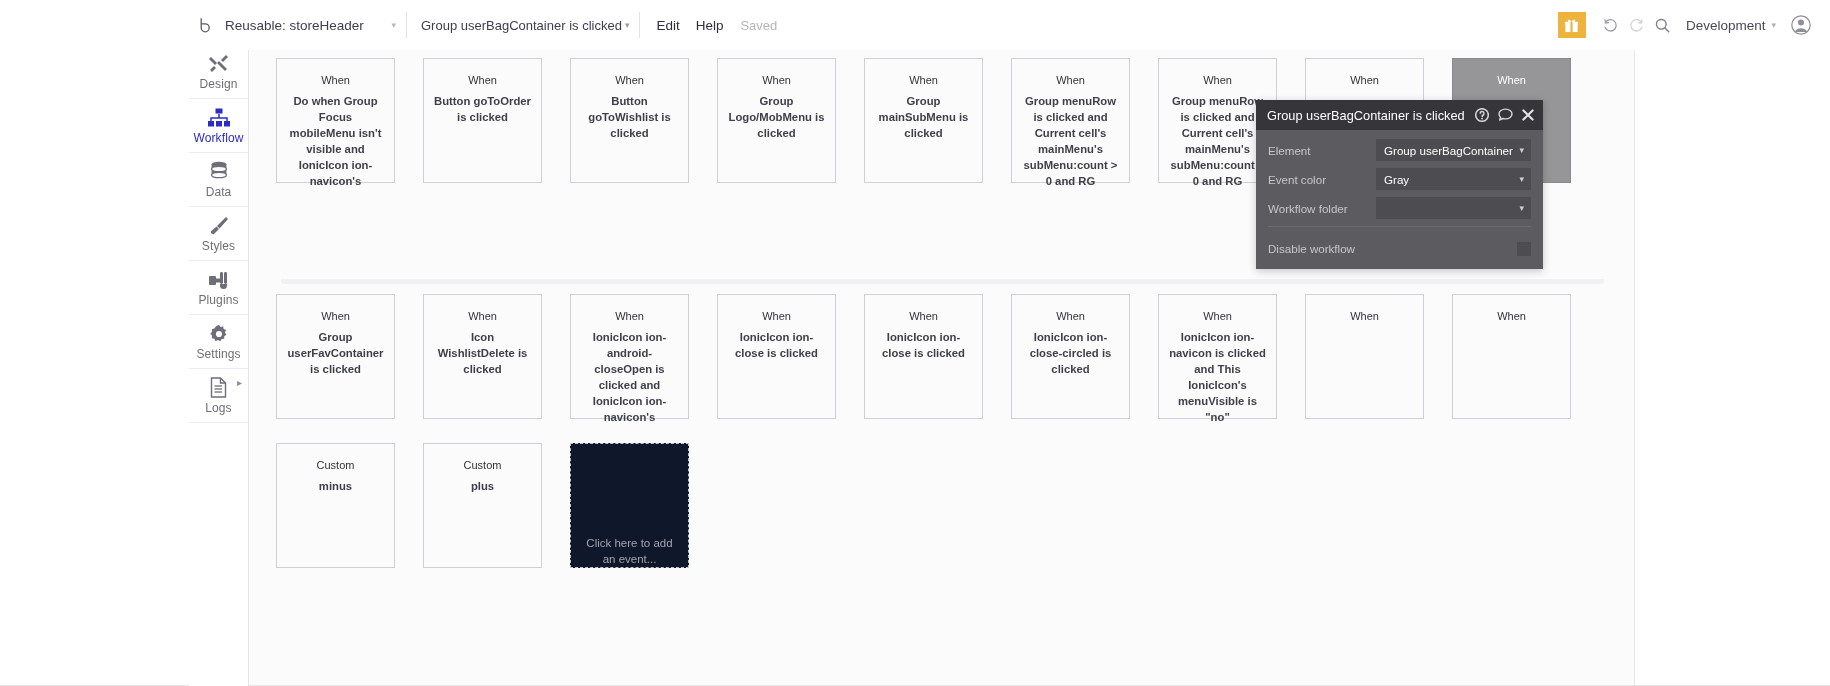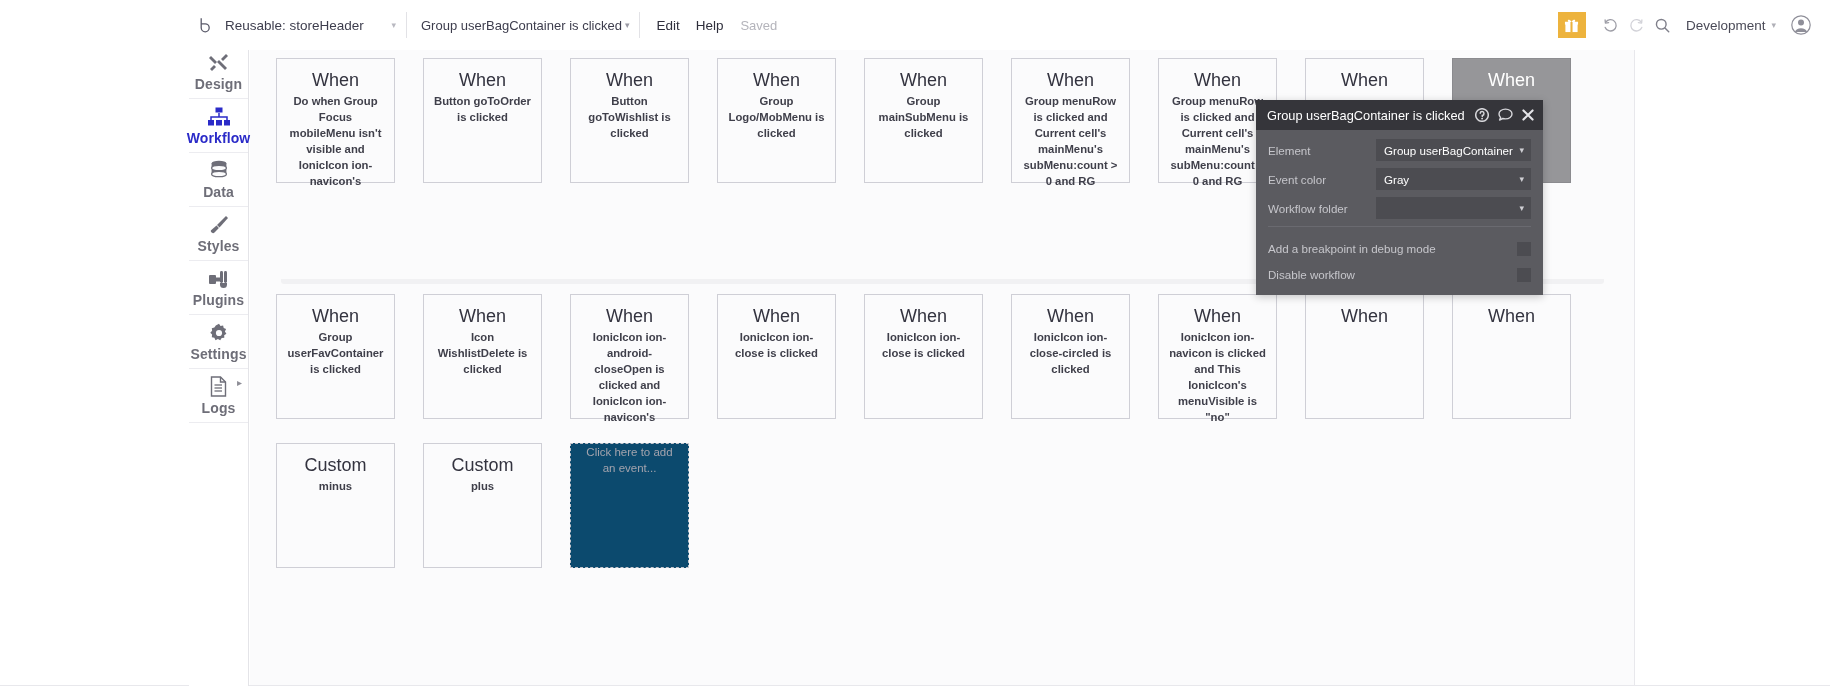--- a/index.html
+++ b/index.html
@@ -102,21 +102,21 @@
   .sb-item {
     position: relative;
     width: 59px; height: 54px;
     display: flex; flex-direction: column;
     align-items: center; justify-content: center;
     border-bottom: 1px solid #ececf0;
     color: #6e6e78;
     gap: 3px;
   }
   .sb-item .sb-ico { height: 22px; display: flex; align-items: flex-end; }
-  .sb-label { font-size: 14px; letter-spacing: .1px; font-weight: bold; }
+  .sb-label { font-size: 12px; letter-spacing: .1px; }
   .sb-item.active { color: #2b2bc8; }
   .sb-item.active .sb-label { color: #2b2bc8; }
   .sb-expand {
     position: absolute; left: 48px; top: 332px;
     color: #8d8d96; font-size: 10px;
   }
 
   
   .canvas {
     position: absolute; left: 250px; top: 45px;
@@ -142,42 +142,42 @@
 
   .card {
     width: 119px; height: 125px;
     background: #fbfbfc;
     border: 1px solid #cfcfd6;
     padding: 12px 8px 0 8px;
     text-align: center;
     flex: 0 0 auto;
   }
   .card .c-title {
-    font-size: 18px; color: #33333f;
+    font-size: 11px; color: #33333f;
     line-height: 18px;
     margin-bottom: 4px;
   }
   .card .c-sub {
     font-size: 11.3px; color: #3f3f4a;
     line-height: 16px;
     word-wrap: break-word;
     overflow: hidden;
     max-height: 92px;
     font-weight: bold;
   }
   .card.selected {
     background: #969699;
     border-color: #8b8b8f;
   }
   .card.selected .c-title { color: #ffffff; }
   .card.selected .c-sub { color: #ffffff; }
   .card.add-event {
     border: 1px dashed #c6c6cd;
-    background: #0c4a6e;
-    display: flex; align-items: flex-start; justify-content: center;
+    background: #0f172a;
+    display: flex; align-items: flex-end; justify-content: center;
     padding: 0 14px;
   }
   .card.add-event .c-add {
     font-size: 11.5px; color: #a3a3ad; line-height: 16px;
   }
 
   
   .stepbar {
     position: absolute; left: 26px; top: 154px;
     width: 1333px; height: 80px;
@@ -605,24 +605,20 @@
         <span class="pp-label">Workflow folder</span>
         <span class="pp-field">
           <span></span>
           <span class="caret">▾</span>
         </span>
       </div>
 
       <div class="pp-divider"></div>
 
 
-      <div class="pp-check-row">
-        <span class="pp-check-label">Add a breakpoint in debug mode</span>
-        <span class="pp-checkbox"></span>
-      </div>
 
       <div class="pp-check-row">
         <span class="pp-check-label">Disable workflow</span>
         <span class="pp-checkbox"></span>
       </div>
 
     </div>
   </div>
 
   <div class="bottom-edge"></div>

